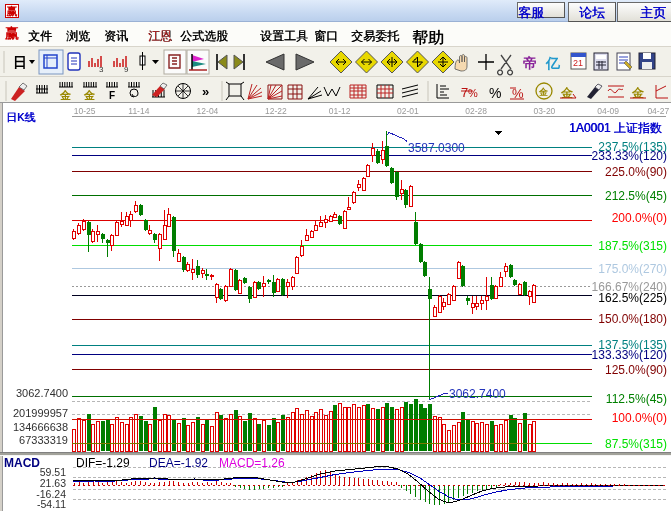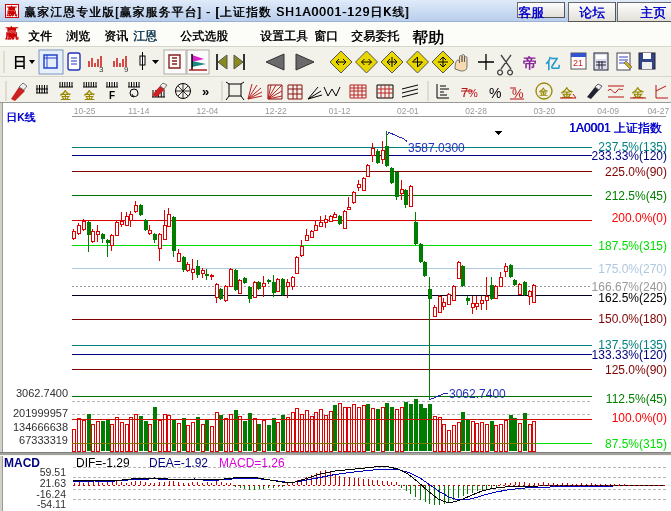--- a/index.html
+++ b/index.html
@@ -1,28 +1,27 @@
 <!DOCTYPE html>
 <html><head><meta charset="utf-8"><style>
 html,body{margin:0;padding:0;width:671px;height:511px;overflow:hidden;font-family:"Liberation Sans",sans-serif;position:relative;background:#fff;}*{box-sizing:border-box;} .abs{position:absolute;}
 </style></head><body>
 <div class="abs" style="left:0;top:0;width:671px;height:22px;background:linear-gradient(#e0ebfa,#c6d8f1 65%,#bacfec);border-bottom:1px solid #9ab1d4;">
     <div class="abs" style="left:5px;top:4px;width:14px;height:14px;background:#fff;border:1px solid #cc0000;color:#cc0000;font-size:11px;font-weight:bold;line-height:12px;text-align:center;">赢</div>
-    <div class="abs" style="left:24px;top:4px;font-size:12px;color:#000;white-space:nowrap;letter-spacing:1px;text-shadow:0.6px 0 #000;">赢家江恩专业版[赢家服务平台] - [上证指数  SH1A0001-129日K线]</div>
   </div>
 <div class="abs" style="left:517px;top:2px;width:48px;height:16px;background:linear-gradient(#fdfdfd,#e2e0d8);border:1px solid #6a6a6a;border-right-color:#555;border-bottom-color:#555;color:#0000cc;font-size:13px;text-align:left;line-height:19px;text-shadow:0.6px 0 #0000cc;">客服</div>
 <div class="abs" style="left:568px;top:2px;width:48px;height:20px;background:linear-gradient(#fdfdfd,#e2e0d8);border:1px solid #6a6a6a;border-right-color:#555;border-bottom-color:#555;color:#0000cc;font-size:13px;text-align:center;line-height:19px;text-shadow:0.6px 0 #0000cc;">论坛</div>
 <div class="abs" style="left:617px;top:2px;width:72px;height:20px;background:linear-gradient(#fdfdfd,#e2e0d8);border:1px solid #6a6a6a;border-right-color:#555;border-bottom-color:#555;color:#0000cc;font-size:13px;text-align:center;line-height:19px;text-shadow:0.6px 0 #0000cc;">主页</div>
 <div class="abs" style="left:0;top:22px;width:671px;height:25px;background:#fcfcf9;border-bottom:1px solid #d8d5cb;">
     <div class="abs" style="left:5px;top:3px;width:15px;height:16px;color:#cc0000;font-size:14px;font-weight:bold;line-height:16px;">赢</div>
   </div>
 <div class="abs" style="left:28px;top:28px;font-size:12px;color:#000;text-shadow:0.6px 0 #000;">文件</div>
 <div class="abs" style="left:66px;top:28px;font-size:12px;color:#000;text-shadow:0.6px 0 #000;">浏览</div>
 <div class="abs" style="left:104px;top:28px;font-size:12px;color:#000;text-shadow:0.6px 0 #000;">资讯</div>
-<div class="abs" style="left:133px;top:28px;font-size:12px;color:#0c4a6e;text-shadow:0.6px 0 #000;">江恩</div>
+<div class="abs" style="left:148px;top:28px;font-size:12px;color:#b91c1c;text-shadow:0.6px 0 #000;">江恩</div>
 <div class="abs" style="left:180px;top:28px;font-size:12px;color:#000;text-shadow:0.6px 0 #000;">公式选股</div>
 <div class="abs" style="left:240px;top:28px;font-size:12px;color:#000;text-shadow:0.6px 0 #000;margin-left:20px;">设置</div>
 <div class="abs" style="left:277px;top:28px;font-size:12px;color:#000;text-shadow:0.6px 0 #000;margin-left:7px;">工具</div>
 <div class="abs" style="left:314px;top:28px;font-size:12px;color:#000;text-shadow:0.6px 0 #000;">窗口</div>
 <div class="abs" style="left:351px;top:28px;font-size:12px;color:#000;text-shadow:0.6px 0 #000;">交易委托</div>
 <div class="abs" style="left:412px;top:28px;font-size:16px;color:#000;text-shadow:0.6px 0 #000;">帮助</div>
 <div class="abs" style="left:0;top:47px;width:671px;height:30px;background:#f2f1ea;border-bottom:1px solid #d8d5cb;"></div>
 <div class="abs" style="left:0;top:77px;width:671px;height:26px;background:#f2f1ea;border-bottom:1px solid #9a9a9a;"></div>
 <svg class="abs" style="left:0;top:47px" width="671" height="56">
 

